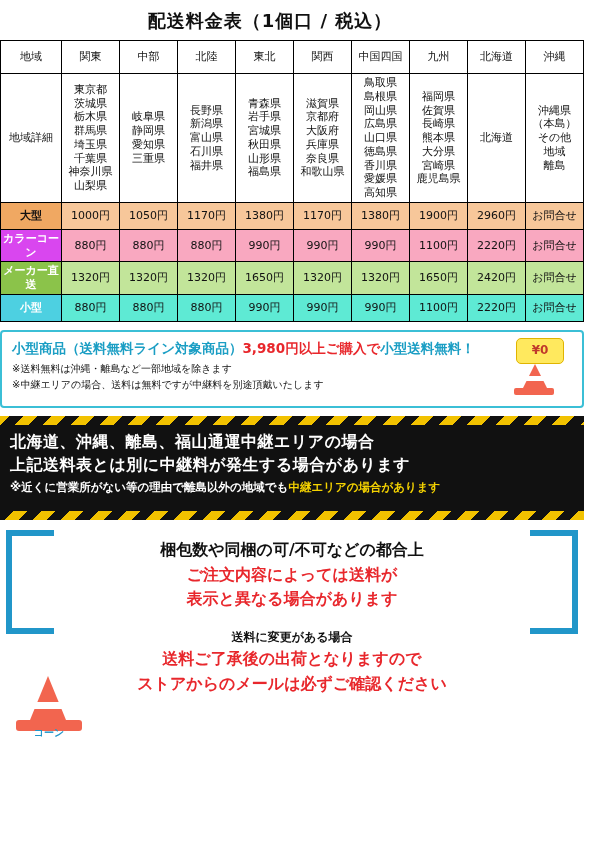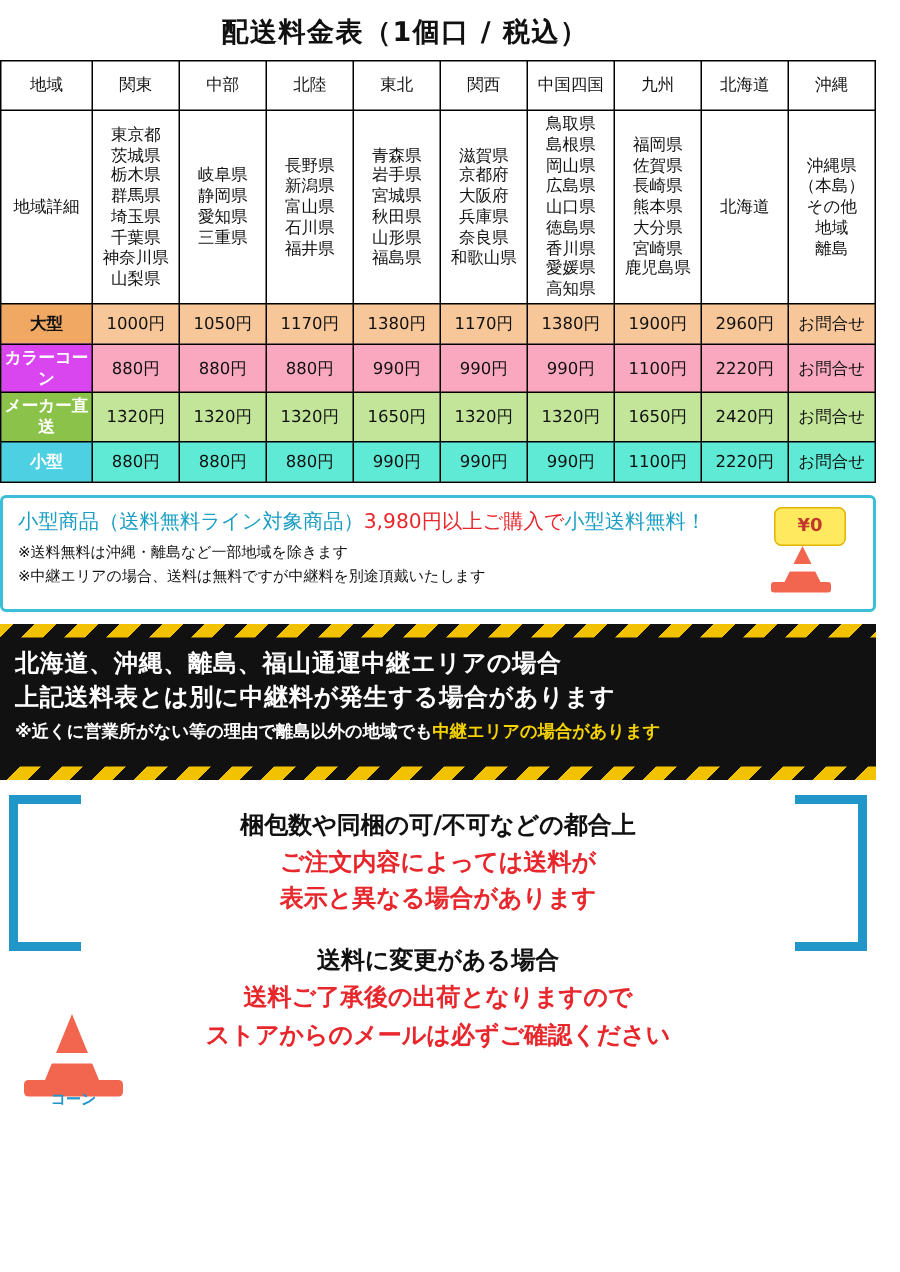--- a/index.html
+++ b/index.html
@@ -58,21 +58,21 @@
   .freebox{
     width:584px;margin:8px auto 0;
     border:2px solid #3bbfd6;
     border-radius:4px;
     position:relative;
     padding:8px 10px 8px;
     box-sizing:border-box;
     height:78px;
   }
   .freebox .line1{
-    font-size:13.5px;font-weight:normal;line-height:1.2;
+    font-size:13.5px;font-weight:bold;line-height:1.2;
   }
   .freebox .c-blue{color:#1b9ec4;}
   .freebox .c-red{color:#e8272c;}
   .freebox .note{
     font-size:10px;margin-top:5px;line-height:1.5;
   }
   .yen-badge{
     position:absolute;right:8px;top:6px;width:66px;height:66px;
   }
   .yen-badge .bubble{
@@ -126,21 +126,21 @@
   .bracket-l,.bracket-r{
     position:absolute;top:0;width:42px;height:92px;border:6px solid #2196c9;
   }
   .bracket-l{left:6px;border-right:none;}
   .bracket-r{right:6px;border-left:none;}
   .bottom .t{
     text-align:center;line-height:1.55;
   }
   .t1{font-size:16px;font-weight:bold;color:#111;padding-top:8px;}
   .t2{font-size:16px;font-weight:bold;color:#e8272c;}
-  .t3{font-size:16px;font-weight:bold;color:#111;margin-top:16px;}
+  .t3{font-size:12px;font-weight:bold;color:#111;margin-top:16px;}
   .t4{font-size:16px;font-weight:bold;color:#e8272c;}
   .t5{font-size:16px;font-weight:bold;color:#e8272c;}
   .cone-big{
     position:absolute;left:10px;bottom:4px;width:78px;height:64px;
   }
   .cone-big .cb-body{
     position:absolute;left:20px;top:2px;width:0;height:0;
     border-left:18px solid transparent;border-right:18px solid transparent;
     border-bottom:44px solid #f2654f;
   }

